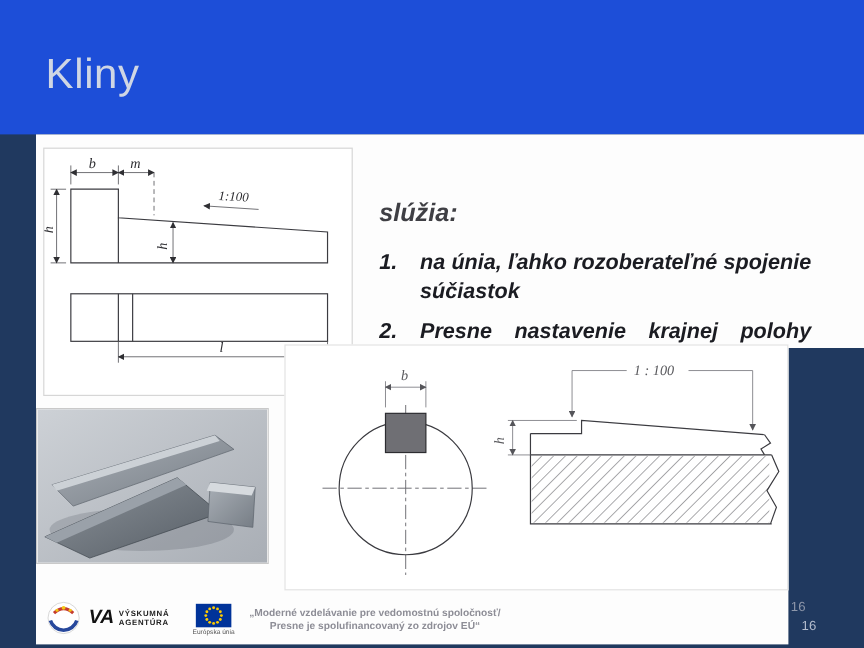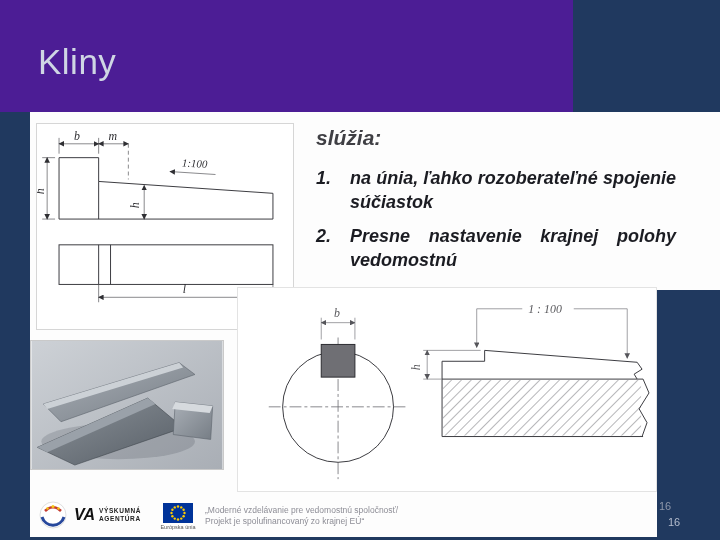--- a/index.html
+++ b/index.html
@@ -6,21 +6,21 @@
   html,body { width:720px; height:540px; }
   body {
     position:relative;
     background:#20395f;
     font-family:"Liberation Sans", sans-serif;
     overflow:hidden;
   }
   .slide { position:absolute; inset:0; }
 
   
-  .header { position:absolute; left:0; top:0; width:573px; height:112px; background:#4c1d95; }
+  .header { position:absolute; left:0; top:0; width:720px; height:112px; background:#1d4ed8; }
   .title {
     position:absolute; left:38px; top:42px;
     font-size:35px; font-weight:400; letter-spacing:0.5px;
     color:#cfd6e4;
   }
 
   
   .panel-top    { position:absolute; left:30px; top:112px; width:690px; height:178px; background:#fdfdfd; }
   .panel-bottom { position:absolute; left:30px; top:290px; width:627px; height:247px; background:#fdfdfd; }
 
@@ -28,50 +28,50 @@
   .draw-box { position:absolute; background:#ffffff; }
   #draw1 { left:36px;  top:123px; width:258px; height:207px; border:1px solid #d6d6d6; }
   #draw2 { left:237px; top:287px; width:420px; height:205px; border:1px solid #e3e3e3; }
   .photo  { position:absolute; left:30px; top:340px; width:194px; height:130px; border:1px solid #c9c9c9; }
   .draw-box svg, .photo svg { display:block; width:100%; height:100%; }
 
   
   .textblock { position:absolute; left:316px; top:126px; width:360px; }
   .heading {
     font-size:21px; font-weight:700; font-style:italic;
-    color:#3f3f44; margin-bottom:17px;
+    color:#3f3f44; margin-bottom:17px;margin-top:40px;
   }
   .li { display:flex; margin-bottom:10px; }
   .num {
     flex:0 0 34px; width:34px;
     font-size:18px; font-style:italic; font-weight:600; color:#1b1c22;
     line-height:1.33;
   }
   .txt {
     flex:1;
     font-size:18px; font-style:italic; font-weight:600; color:#1b1c22;
     text-align:justify; line-height:1.33;
   }
 
   
   .dim  { font-family:"Liberation Serif", serif; font-style:italic; font-size:12px; fill:#2f2f33; }
   .dimg { fill:#5a5a5e; }
 
   
   .logoA { position:absolute; left:38px; top:500px; width:30px; height:32px; }
-  .logoB { position:absolute; left:74px; top:506px; display:flex; align-items:center; gap:4px; }
+  .logoB { position:absolute; left:74px; top:506px; display:flex; align-items:flex-end; gap:4px; }
   .va-mark { font-size:16px; font-weight:800; font-style:italic; color:#111; }
   .va-text { display:flex; flex-direction:column; font-size:6.5px; font-weight:700;
              letter-spacing:0.6px; color:#222; line-height:8px; }
   .flag-wrap { position:absolute; left:158px; top:503px; width:40px; text-align:center; }
   .flag-wrap svg { display:block; margin:0 auto; }
   .flag-caption { font-size:5.5px; color:#555; margin-top:1px; }
   .footer-text {
     position:absolute; left:205px; top:505px; width:215px;
-    font-size:8.5px; color:#8d8d96; line-height:11px;
+    text-align:center; font-size:8.5px; color:#8d8d96; line-height:11px;font-weight:bold;
   }
   .pg1 { position:absolute; left:659px; top:500px; font-size:11px; color:#8e97aa; }
   .pg2 { position:absolute; left:668px; top:516px; font-size:11px; color:#b4bdcd; }
 </style>
 </head>
 <body>
 
 <div class="slide">
 
   <div class="header">
@@ -240,19 +240,19 @@
           <circle cx="15" cy="3.5" r="1.2"></circle>
         <circle cx="18.25" cy="4.4" r="1.2"></circle>
           <circle cx="20.6" cy="6.75" r="1.2"></circle>
       </g>
     </svg>
     <div class="flag-caption">Európska únia</div>
   </div>
 
   <div class="footer-text">
     <div>„Moderné vzdelávanie pre vedomostnú spoločnosť/</div>
-    <div>Projekt je spolufinancovaný zo krajnej EÚ“</div>
+    <div>Presne je spolufinancovaný zo zdrojov EÚ“</div>
   </div>
 
   <div class="pg1">16</div>
   <div class="pg2">16</div>
 
 </div>
 
 </body></html>

